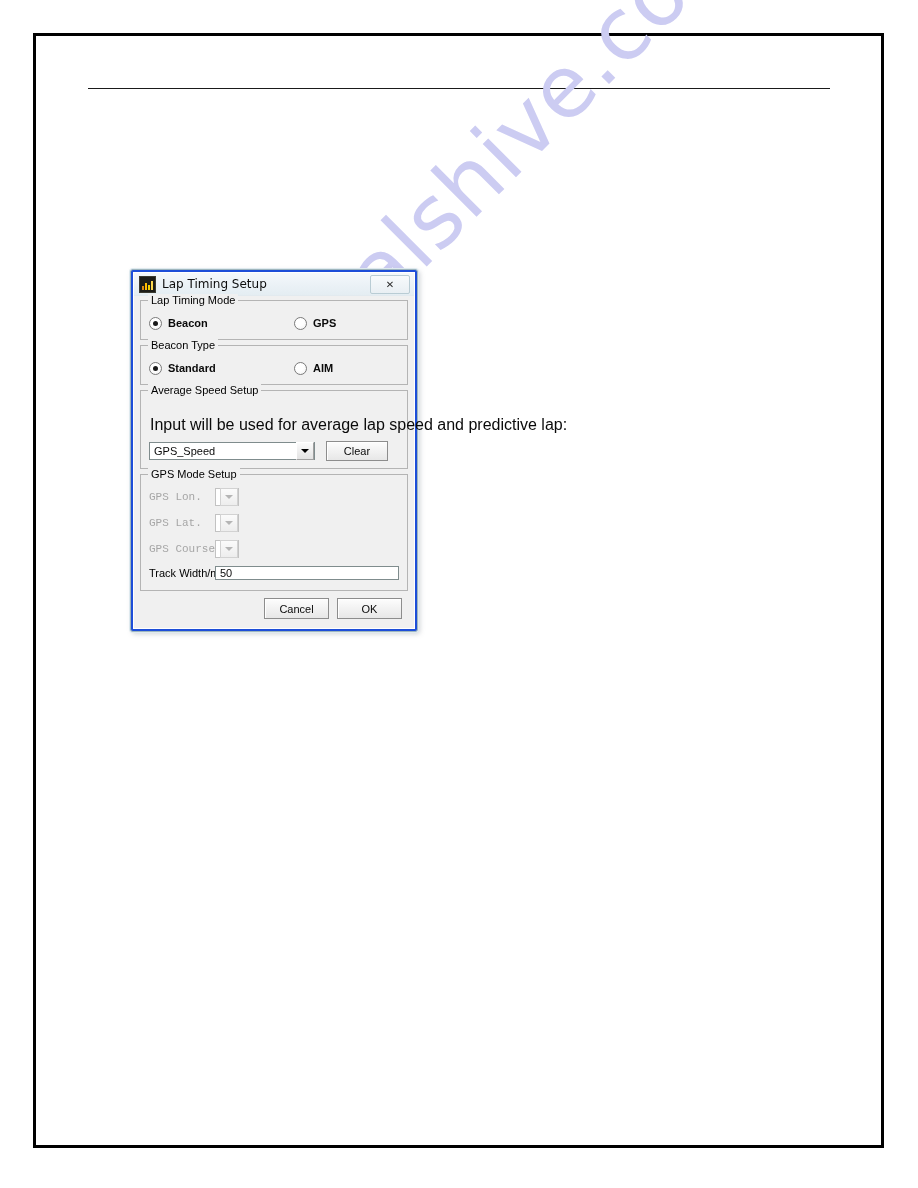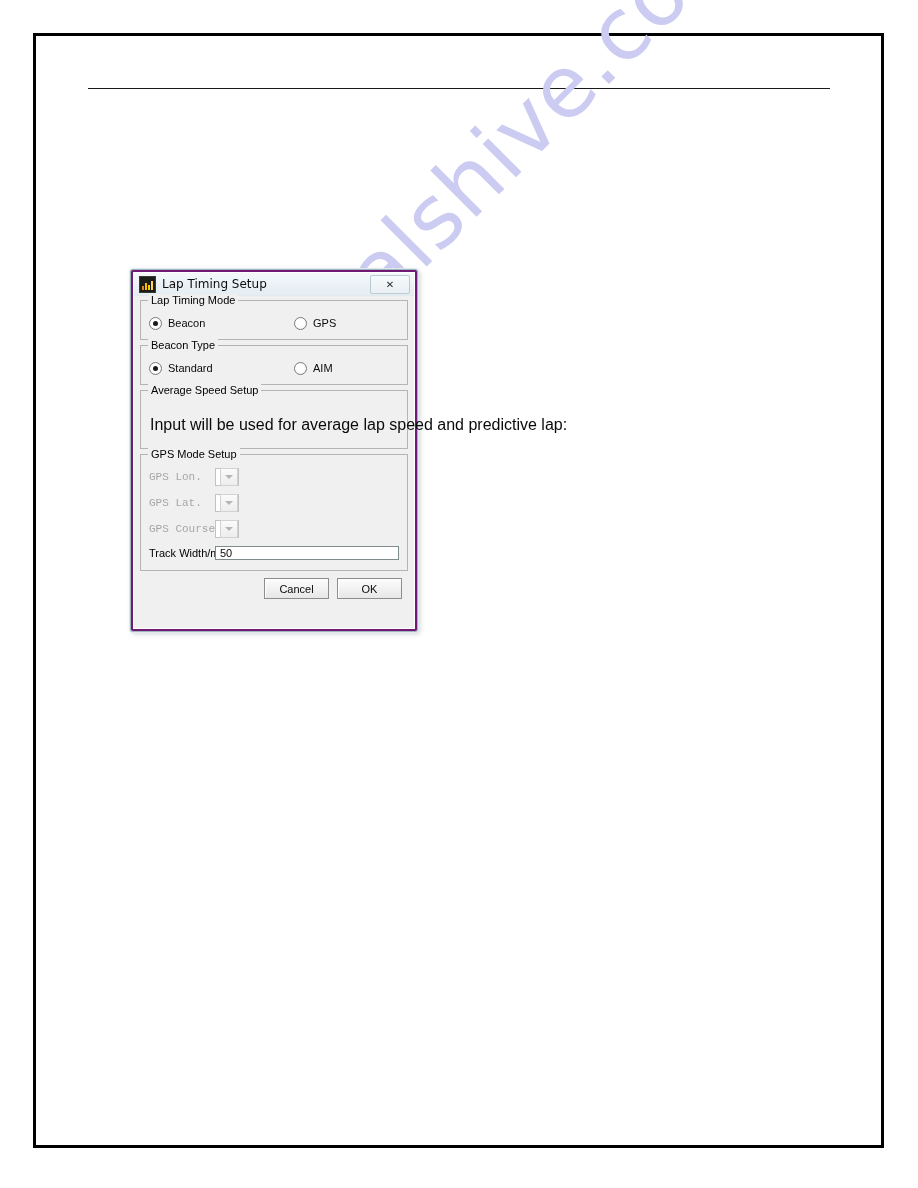--- a/index.html
+++ b/index.html
@@ -56,21 +56,21 @@
   }
 
   
   #dialog {
     position: absolute;
     left: 130px;
     top: 269px;
     width: 288px;
     height: 363px;
     box-sizing: border-box;
-    background: #701a75;
+    background: #1d4ed8;
     border: 1px solid #9fb6bd;
     border-radius: 3px;
     box-shadow: 0 0 0 1px #dfeaef, 2px 2px 5px rgba(120,130,140,0.35);
     z-index: 5;
     font-size: 11px;
     color: #000000;
   }
   #dialog-inner {
     position: absolute;
     left: 2px;
@@ -167,20 +167,21 @@
   .radio-row {
     display: flex;
     align-items: center;
     height: 18px;
     margin-top: 2px;
   }
   .radio-item {
     display: flex;
     align-items: center;
     white-space: nowrap;
+    font-weight: bold;
   }
   .radio-item.first { width: 145px; }
   .radio-dot {
     width: 11px;
     height: 11px;
     border-radius: 50%;
     border: 1px solid #7a7a7a;
     background: radial-gradient(circle at 40% 35%, #ffffff 40%, #f0f0f0 100%);
     position: relative;
     flex: 0 0 auto;
@@ -358,20 +359,27 @@
           <label class="radio-item">
             <span class="radio-dot"></span>
             <span class="radio-label">AIM</span>
           </label>
         </div>
       </div>
 
       <div class="group" style="padding-top:12px;">
         <span class="group-title">Average Speed Setup</span>
         <div class="hint-text">Input will be used for average lap speed and predictive lap:</div>
+        <div class="combo-row">
+          <div class="combo" style="width:166px;">
+            <span class="combo-value">GPS_Speed</span>
+            <span class="combo-arrow"></span>
+          </div>
+          <div class="btn" style="margin-left:11px;width:62px;">Clear</div>
+        </div>
       </div>
 
       <div class="group" style="padding-top:13px;padding-bottom:8px;">
         <span class="group-title">GPS Mode Setup</span>
 
         <div class="field-row">
           <span class="field-label disabled">GPS Lon.</span>
           <div class="combo disabled">
             <span class="combo-value"></span>
             <span class="combo-arrow"></span>

